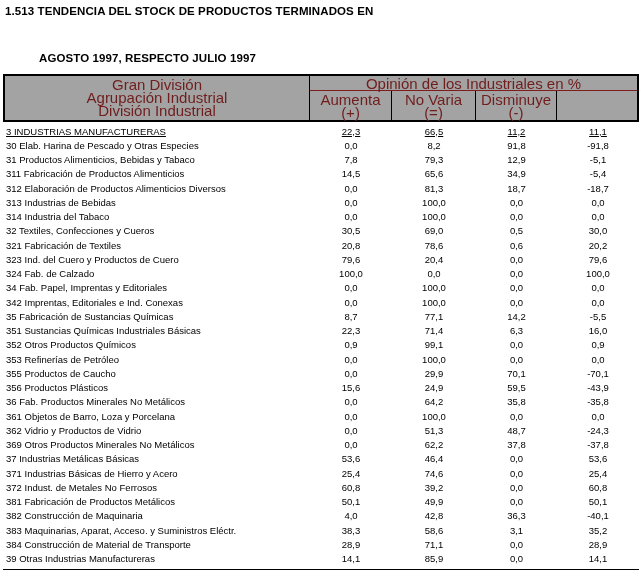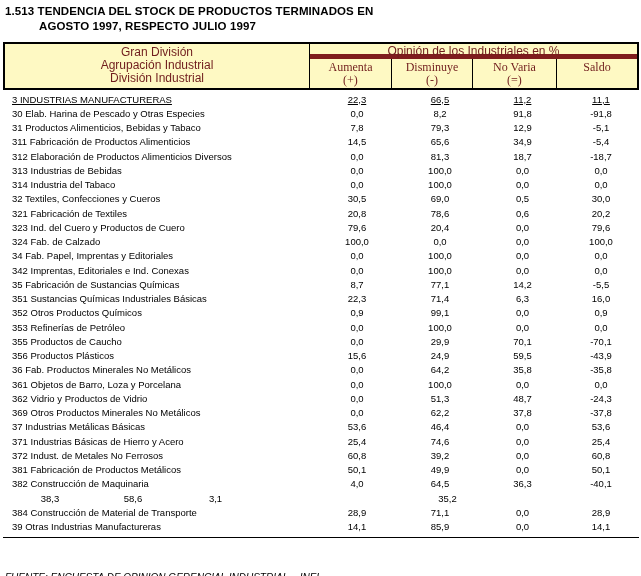--- a/index.html
+++ b/index.html
@@ -2,36 +2,36 @@
 <html><head>
 <meta charset="utf-8">
 <style>
   * { margin: 0; padding: 0; box-sizing: border-box; }
   html, body { width: 641px; height: 576px; background: #ffffff; overflow: hidden; }
   body { font-family: "Liberation Sans", "DejaVu Sans", sans-serif; color: #000; }
 
   .page { width: 641px; height: 576px; position: relative; }
 
   .title { padding: 4px 0 0 5px; font-weight: bold; font-size: 11.5px; line-height: 15px; letter-spacing: 0.1px; }
-  .title .t2 { padding-left: 34px; }
+  .title .t2 { padding-left: 34px; margin-top: 32px; }
 
   .tbl { margin: 8px 0 0 3px; width: 636px; }
 
-  .thead { display: flex; background: #fef9c3; border: 2px solid #000; color: #701d1d; font-size: 12px; }
+  .thead { display: flex; background: #a3a3a3; border: 2px solid #000; color: #701d1d; font-size: 15px; }
   .hleft { width: 305px; border-right: 1px solid #000; display: flex; flex-direction: column;
            justify-content: space-between; text-align: center; padding: 2px 0 3px 0; line-height: 13px; }
   .hright { flex: 1; display: flex; flex-direction: column; }
-  .hgroup { height: 15px; line-height: 15px; border-bottom: 5px solid #7f1d1d; text-align: center; }
-  .hcols { flex: 1; display: flex; font-family: Liberation Serif, serif; }
+  .hgroup { height: 15px; line-height: 15px; border-bottom: 1px solid #7f1d1d; text-align: center; }
+  .hcols { flex: 1; display: flex; }
   .hcol { border-right: 1px solid #000; text-align: center; padding-top: 2px; line-height: 13px; }
   .hcol.c0 { width: 82px; } .hcol.c1 { width: 84px; } .hcol.c2 { width: 81px; }
   .hcol.c3 { flex: 1; border-right: none; }
 
   .tbody { border-bottom: 1px solid #000; padding: 2px 0 3px 0; }
-  .row { display: flex; height: 14.25px; align-items: center; font-size: 9.5px; margin-left: 6px; }
+  .row { display: flex; height: 14.25px; align-items: center; font-size: 9.5px; }
   .row .lbl { width: 307px; padding-left: 3px; white-space: nowrap; overflow: hidden; }
   .row .val { text-align: center; }
   .row .v0 { width: 82px; } .row .v1 { width: 84px; } .row .v2 { width: 81px; }
   .row .v3 { flex: 1; }
   .row.u .lbl, .row.u .val { text-decoration: underline; }
 
   .footer { font-style: italic; font-size: 10px; padding: 4px 0 0 5px; white-space: pre; margin-top: 30px; }
 </style>
 </head>
 <body>
@@ -51,31 +51,27 @@
         <div>Agrupación Industrial</div>
         <div>División Industrial</div>
       </div>
       <div class="hright">
         <div class="hgroup">Opinión de los Industriales en %</div>
         <div class="hcols">
           <div class="hcol c0">
             <div>Aumenta</div>
             <div>(+)</div>
           </div>
-          <div class="hcol c2">
-            <div>Disminuye</div>
-            <div>(-)</div>
-          </div>
           <div class="hcol c1">
             <div>No Varia</div>
             <div>(=)</div>
           </div>
-          <div class="hcol c3">
-            <div>Saldo</div>
-            <div></div>
+          <div class="hcol c2">
+            <div>Disminuye</div>
+            <div>(-)</div>
           </div>
         </div>
       </div>
     </div>
 
     <div class="tbody" id="tbody">
         <div class="row u">
           <div class="lbl">3 INDUSTRIAS MANUFACTURERAS</div>
           <div class="val v0">22,3</div>
           <div class="val v1">66,5</div>
@@ -260,25 +256,26 @@
         <div class="row">
           <div class="lbl">381 Fabricación de Productos Metálicos</div>
           <div class="val v0">50,1</div>
           <div class="val v1">49,9</div>
           <div class="val v2">0,0</div>
           <div class="val v3">50,1</div>
         </div>
         <div class="row">
           <div class="lbl">382 Construcción de Maquinaria</div>
           <div class="val v0">4,0</div>
-          <div class="val v1">64,5</div>
+          <div class="val v1">42,8</div>
           <div class="val v2">36,3</div>
           <div class="val v3">-40,1</div>
         </div>
         <div class="row">
+          <div class="lbl">383 Maquinarias, Aparat, Acceso. y Suministros Eléctr.</div>
           <div class="val v0">38,3</div>
           <div class="val v1">58,6</div>
           <div class="val v2">3,1</div>
           <div class="val v3">35,2</div>
         </div>
         <div class="row">
           <div class="lbl">384 Construcción de Material de Transporte</div>
           <div class="val v0">28,9</div>
           <div class="val v1">71,1</div>
           <div class="val v2">0,0</div>

